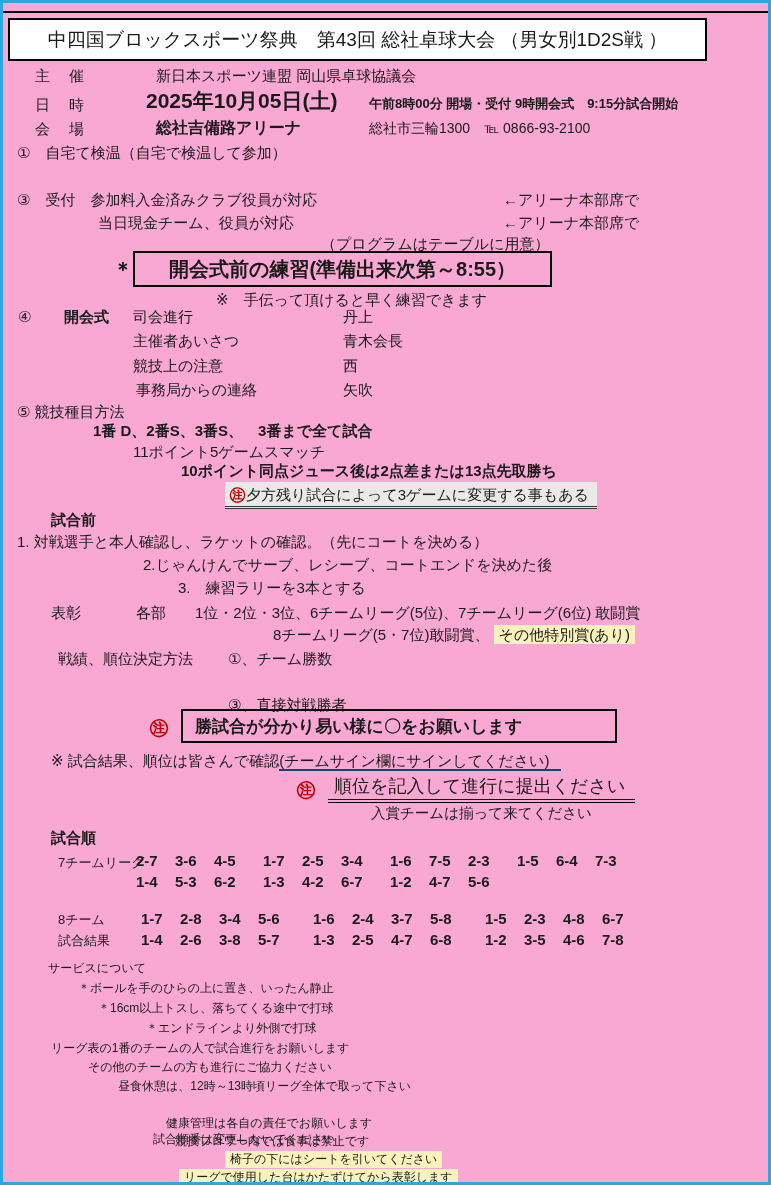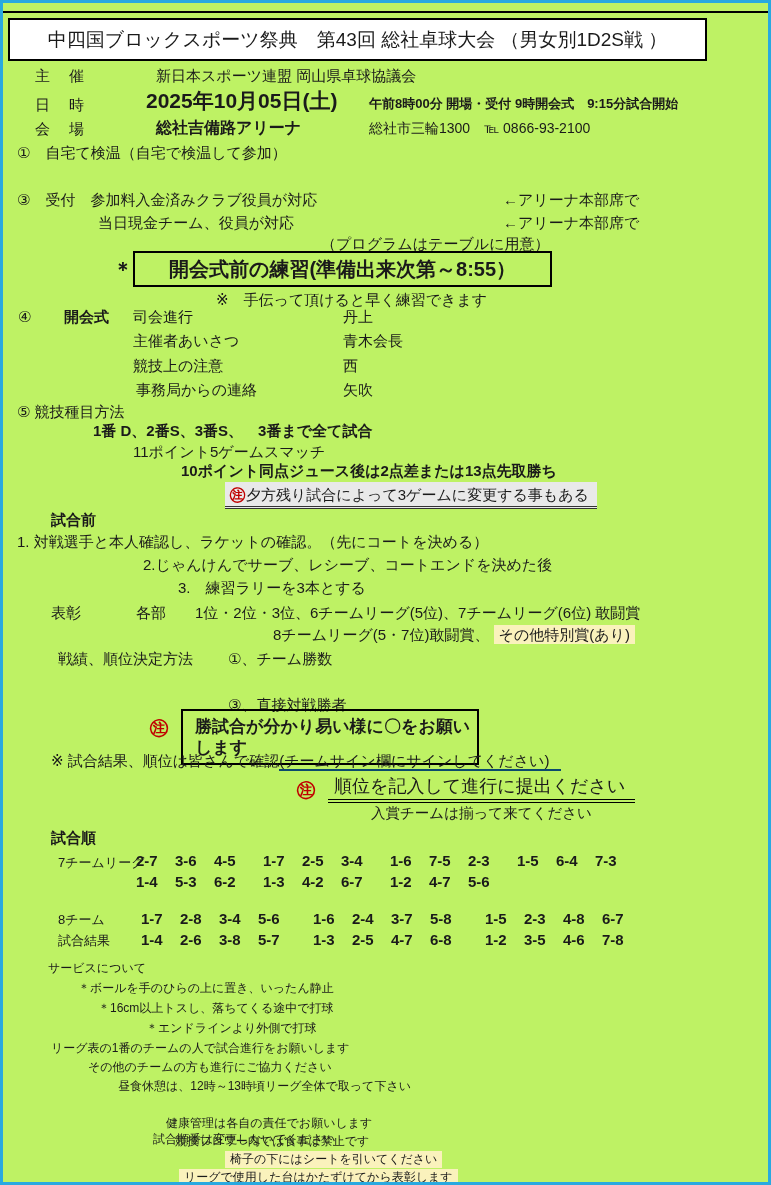--- a/index.html
+++ b/index.html
@@ -1,18 +1,18 @@
 <!DOCTYPE html>
 <html><head>
 <meta charset="utf-8">
 <style>
   html,body{margin:0;padding:0;background:#fff;}
   .page{
     position:relative;width:771px;height:1185px;box-sizing:border-box;
-    background:#bef264;border:3px solid #29a9e0;overflow:hidden;
+    background:#f9a8d4;border:3px solid #29a9e0;overflow:hidden;
     font-family:"Liberation Sans","DejaVu Sans",sans-serif;color:#1a1a1a;
     font-size:15px;line-height:1.25;
   }
   .abs{position:absolute;white-space:nowrap;}
   .topline{position:absolute;top:8px;left:0;right:0;border-top:2px solid #000;}
   .title-box{
     position:absolute;top:15px;left:5px;width:695px;border:2px solid #000;
     text-align:center;font-size:19px;font-weight:500;padding:8px 0 7px 0;background:#fff;
   }
   .lbl{letter-spacing:2px;}
@@ -25,21 +25,21 @@
     text-align:center;font-size:20px;font-weight:bold;padding:4px 0 3px 0;
   }
   .ast{font-size:20px;font-weight:bold;}
   .bold{font-weight:bold;}
   .graynote{
     position:absolute;top:479px;left:222px;background:#e9e9e9;
     padding:2px 8px 1px 4px;border-bottom:3px double #333;font-size:15px;
   }
   .seal{color:#c00000;font-size:17px;font-weight:bold;}
   .winbox{
-    position:absolute;top:706px;left:178px;width:298px;border:2px solid #000;
+    position:absolute;top:706px;left:178px;width:436px;border:2px solid #000;
     font-size:17px;font-weight:bold;padding:5px 0 4px 12px;box-sizing:border-box;
   }
   .uline{border-bottom:2px solid #0c4a6e;padding-right:12px;}
   .duline{border-bottom:4px double #000;padding:0 10px 1px 6px;}
   .big2{font-size:18px;}
   .hl{background:#faf2bc;padding:1px 5px;}
   .cell{display:inline-block;width:27px;margin-right:12px;font-weight:bold;font-size:15px;}
   .cell.grp{margin-left:10px;}
   .cell.grp8{margin-left:16px;}
   .leaguelabel{font-size:13px;}

